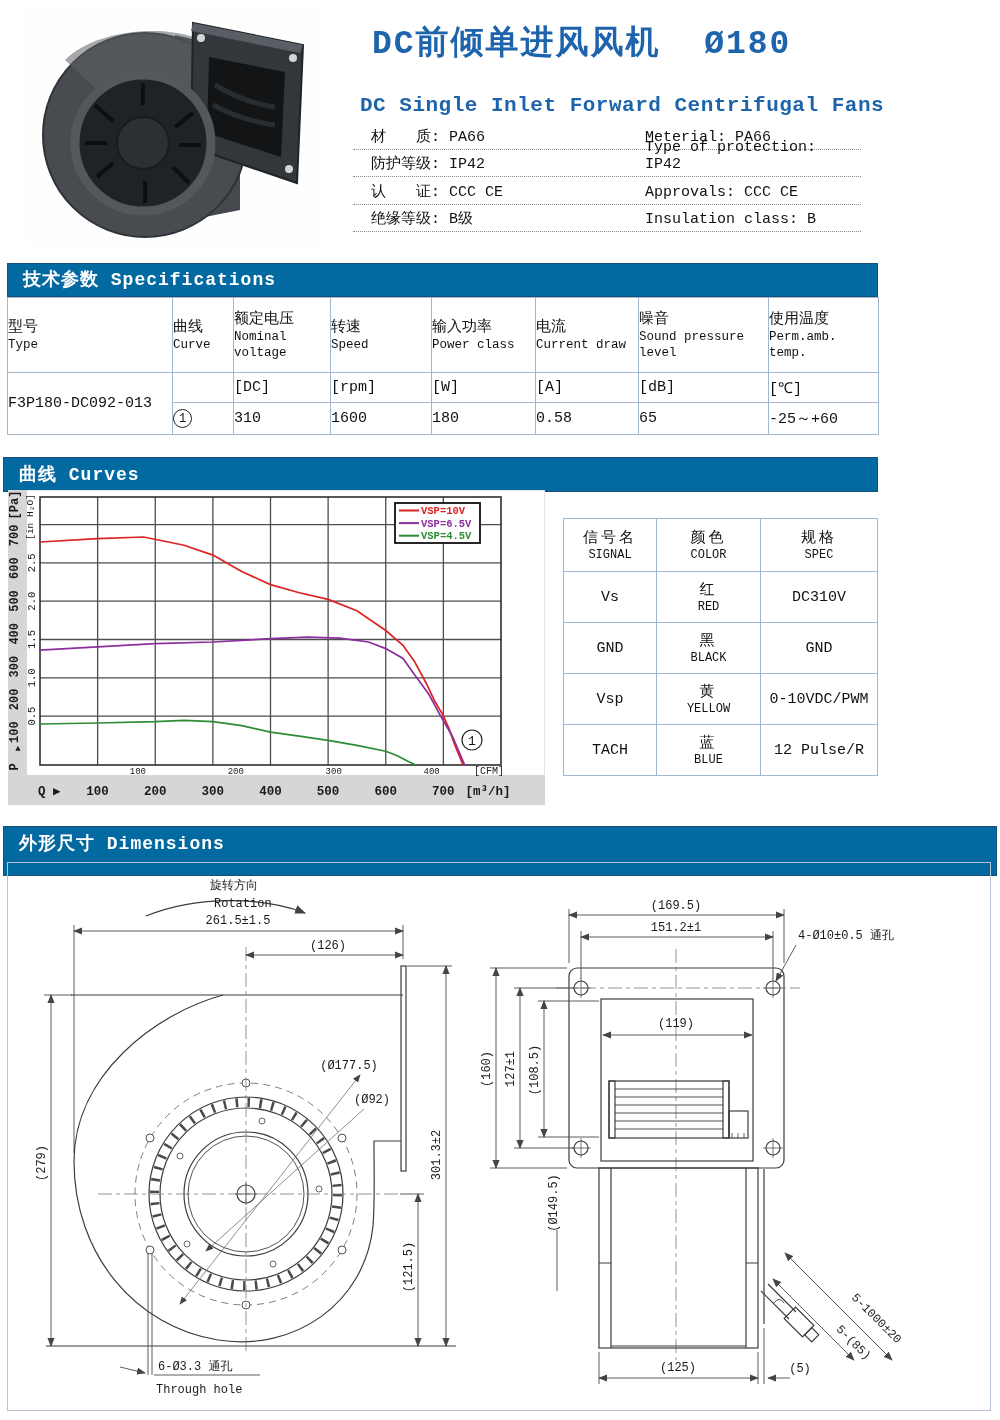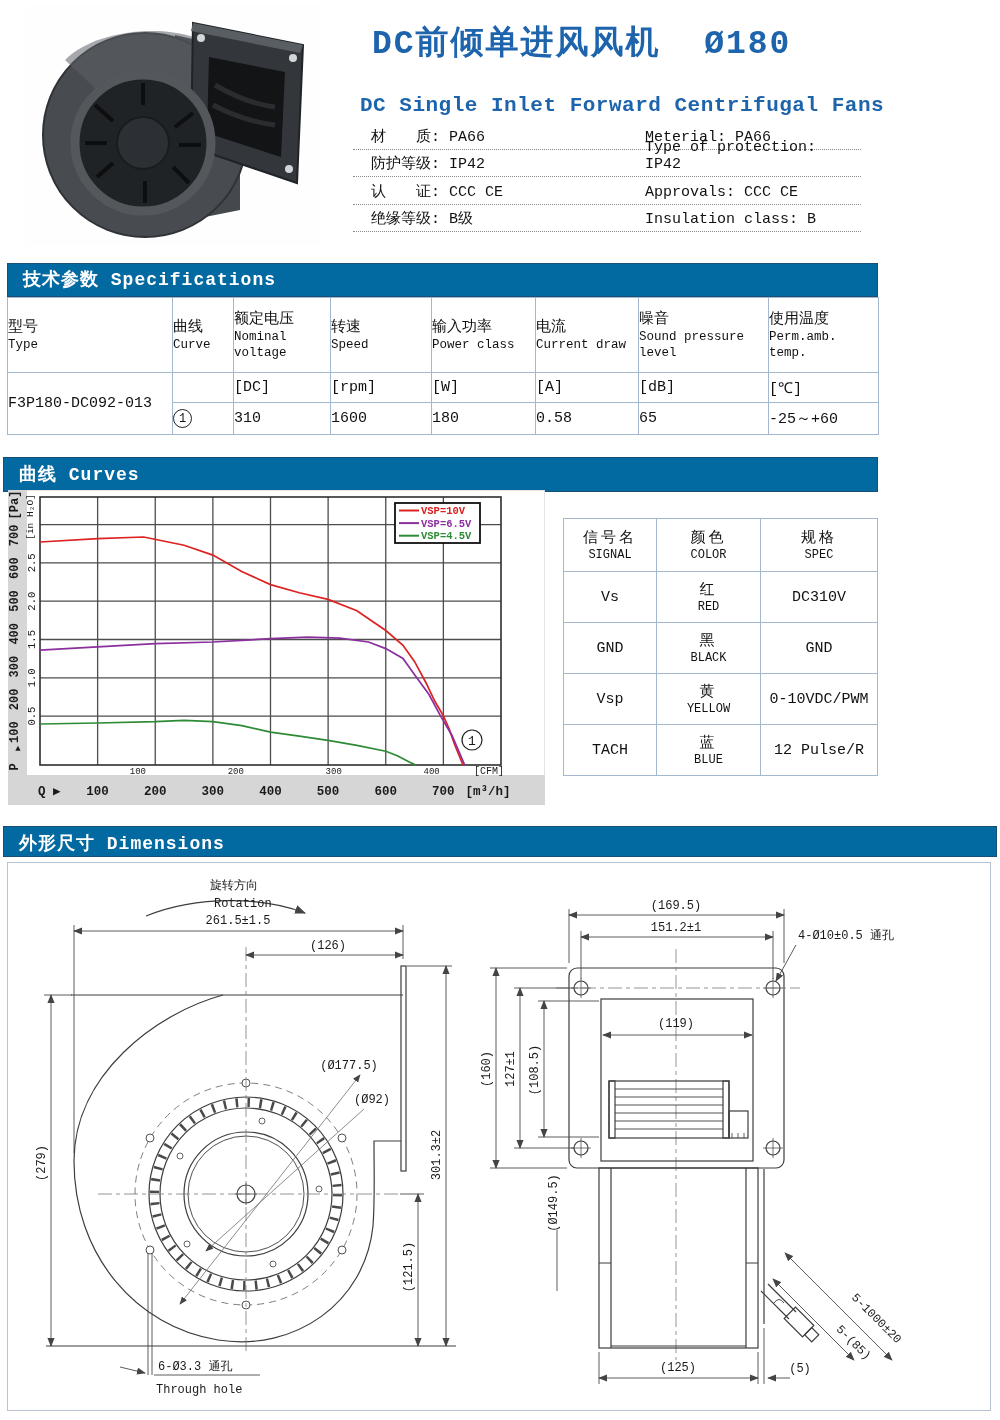--- a/index.html
+++ b/index.html
@@ -12,21 +12,21 @@
   .title-en{position:absolute;left:360px;top:94px;font-size:21px;font-weight:bold;color:#1e64ac;letter-spacing:0.5px;}
 
   .materials{position:absolute;left:353px;top:122px;width:508px;font-size:15px;color:#111;}
   .materials .mrow{display:flex;align-items:flex-end;height:27.5px;border-bottom:1px dotted #8a8a8a;box-sizing:border-box;padding-bottom:3px;}
   .materials .cn{width:292px;padding-left:18px;box-sizing:border-box;white-space:pre;}
   .materials .en{flex:1;}
 
   .bar{position:absolute;background:#0369a1;color:#fff;font-weight:bold;font-size:18px;line-height:33px;padding-left:15px;box-sizing:border-box;border:1px solid #174f79;letter-spacing:1px;}
   .bar-spec{left:7px;top:263px;width:871px;height:34px;}
   .bar-curves{left:3px;top:457px;width:875px;height:35px;line-height:34px;}
-  .bar-dims{left:3px;top:826px;width:994px;height:31px;line-height:34px;}
+  .bar-dims{left:3px;top:826px;width:994px;height:50px;line-height:34px;}
 
   table.spec{position:absolute;left:7px;top:297px;width:871px;border-collapse:collapse;table-layout:fixed;text-align:left;font-size:15px;color:#111;}
   table.spec th,table.spec td{border:1px solid #a3b8cf;font-weight:normal;padding:0;}
   table.spec .hrow{height:75px;}
   table.spec .urow{height:30px;}
   table.spec .drow{height:32px;}
   table.spec .en{font-size:12.5px;line-height:1.25;display:block;margin-top:2px;}
   .curve-badge{display:inline-flex;align-items:center;justify-content:center;width:17px;height:17px;border:1px solid #222;border-radius:50%;font-size:12px;line-height:1;}
 
   svg.chart{position:absolute;left:8px;top:490px;}

